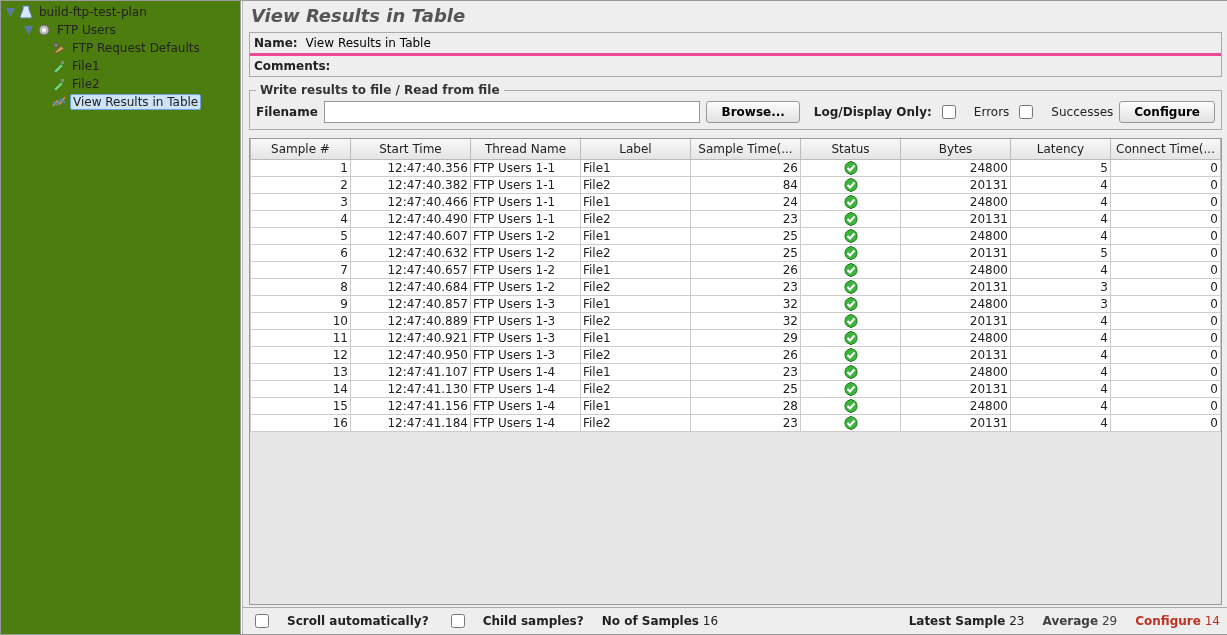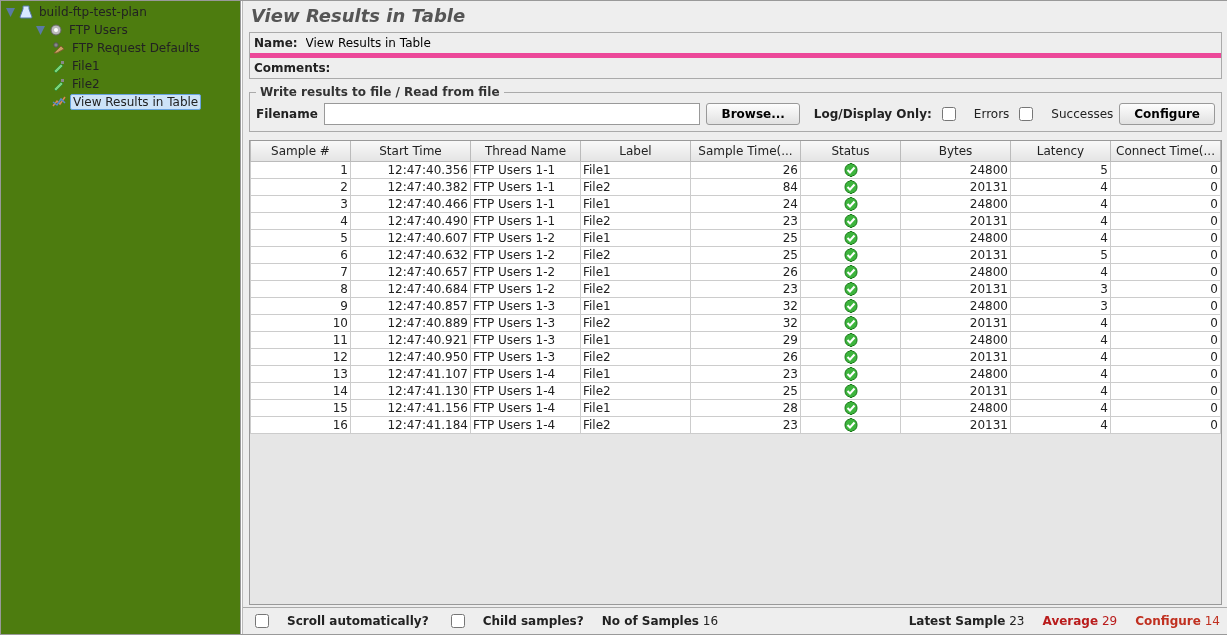--- a/index.html
+++ b/index.html
@@ -76,21 +76,21 @@
   padding: 4px 8px 6px 8px;
 }
 fieldset.name-block {
   margin: 0 6px 2px 6px;
   border: 1px solid #aaa;
   padding: 0;
 }
 .nb-row {
   display: flex;
   align-items: center;
-  border-bottom: 5px solid #ec4899;
+  border-bottom: 3px solid #ec4899;
   padding: 2px 4px;
 }
 .nb-row:last-child { border-bottom: none; }
 .nb-label { font-weight: bold; margin-right: 6px; white-space: nowrap; }
 .nb-input {
   flex: 1;
   border: none;
   background: transparent;
   font: inherit;
   outline: none;
@@ -176,21 +176,21 @@
   display: flex;
   align-items: center;
   gap: 18px;
   padding: 13px 8px;
   border-top: 1px solid #aaa;
   background: #eeeeee;
   flex-wrap: nowrap;
   height: 24px;
 }
 .status-bar .bold { font-weight: bold; }
-.sb-avg { color: #b91c1c; font-weight: bold; }
+.sb-avg { color: #404040; font-weight: bold; }
 .sb-dev { color: #c03020; font-weight: bold; }
 .spacer { flex: 1; }
 </style>
 </head>
 <body>
 
 <div class="app">
 
   <div class="tree-panel">
     <div class="tree-row" style="padding-left:2px">
@@ -199,21 +199,21 @@
             <path d="M4.5 0 L9 9 L0 9 Z" fill="#5a7aa5" transform="rotate(180 4.5 4.5)"></path>
           </svg>
         </span>
       <span class="icon">
           <svg width="14" height="14">
             <path d="M4 1h6v3l3 8a1 1 0 0 1-1 1H2a1 1 0 0 1-1-1l3-8z" fill="#d8e8ff" stroke="#5577aa"></path>
           </svg>
         </span>
       <span class="label">build-ftp-test-plan</span>
     </div>
-    <div class="tree-row" style="padding-left:32px">
+    <div class="tree-row" style="padding-left:20px">
       <span class="toggle">
           <svg width="9" height="9">
             <path d="M4.5 0 L9 9 L0 9 Z" fill="#5a7aa5" transform="rotate(180 4.5 4.5)"></path>
           </svg>
         </span>
       <span class="icon">
           <svg width="14" height="14">
             <circle cx="7" cy="7" r="5" fill="#bbb" stroke="#666"></circle>
             <circle cx="7" cy="7" r="2" fill="#fff"></circle>
           </svg>

